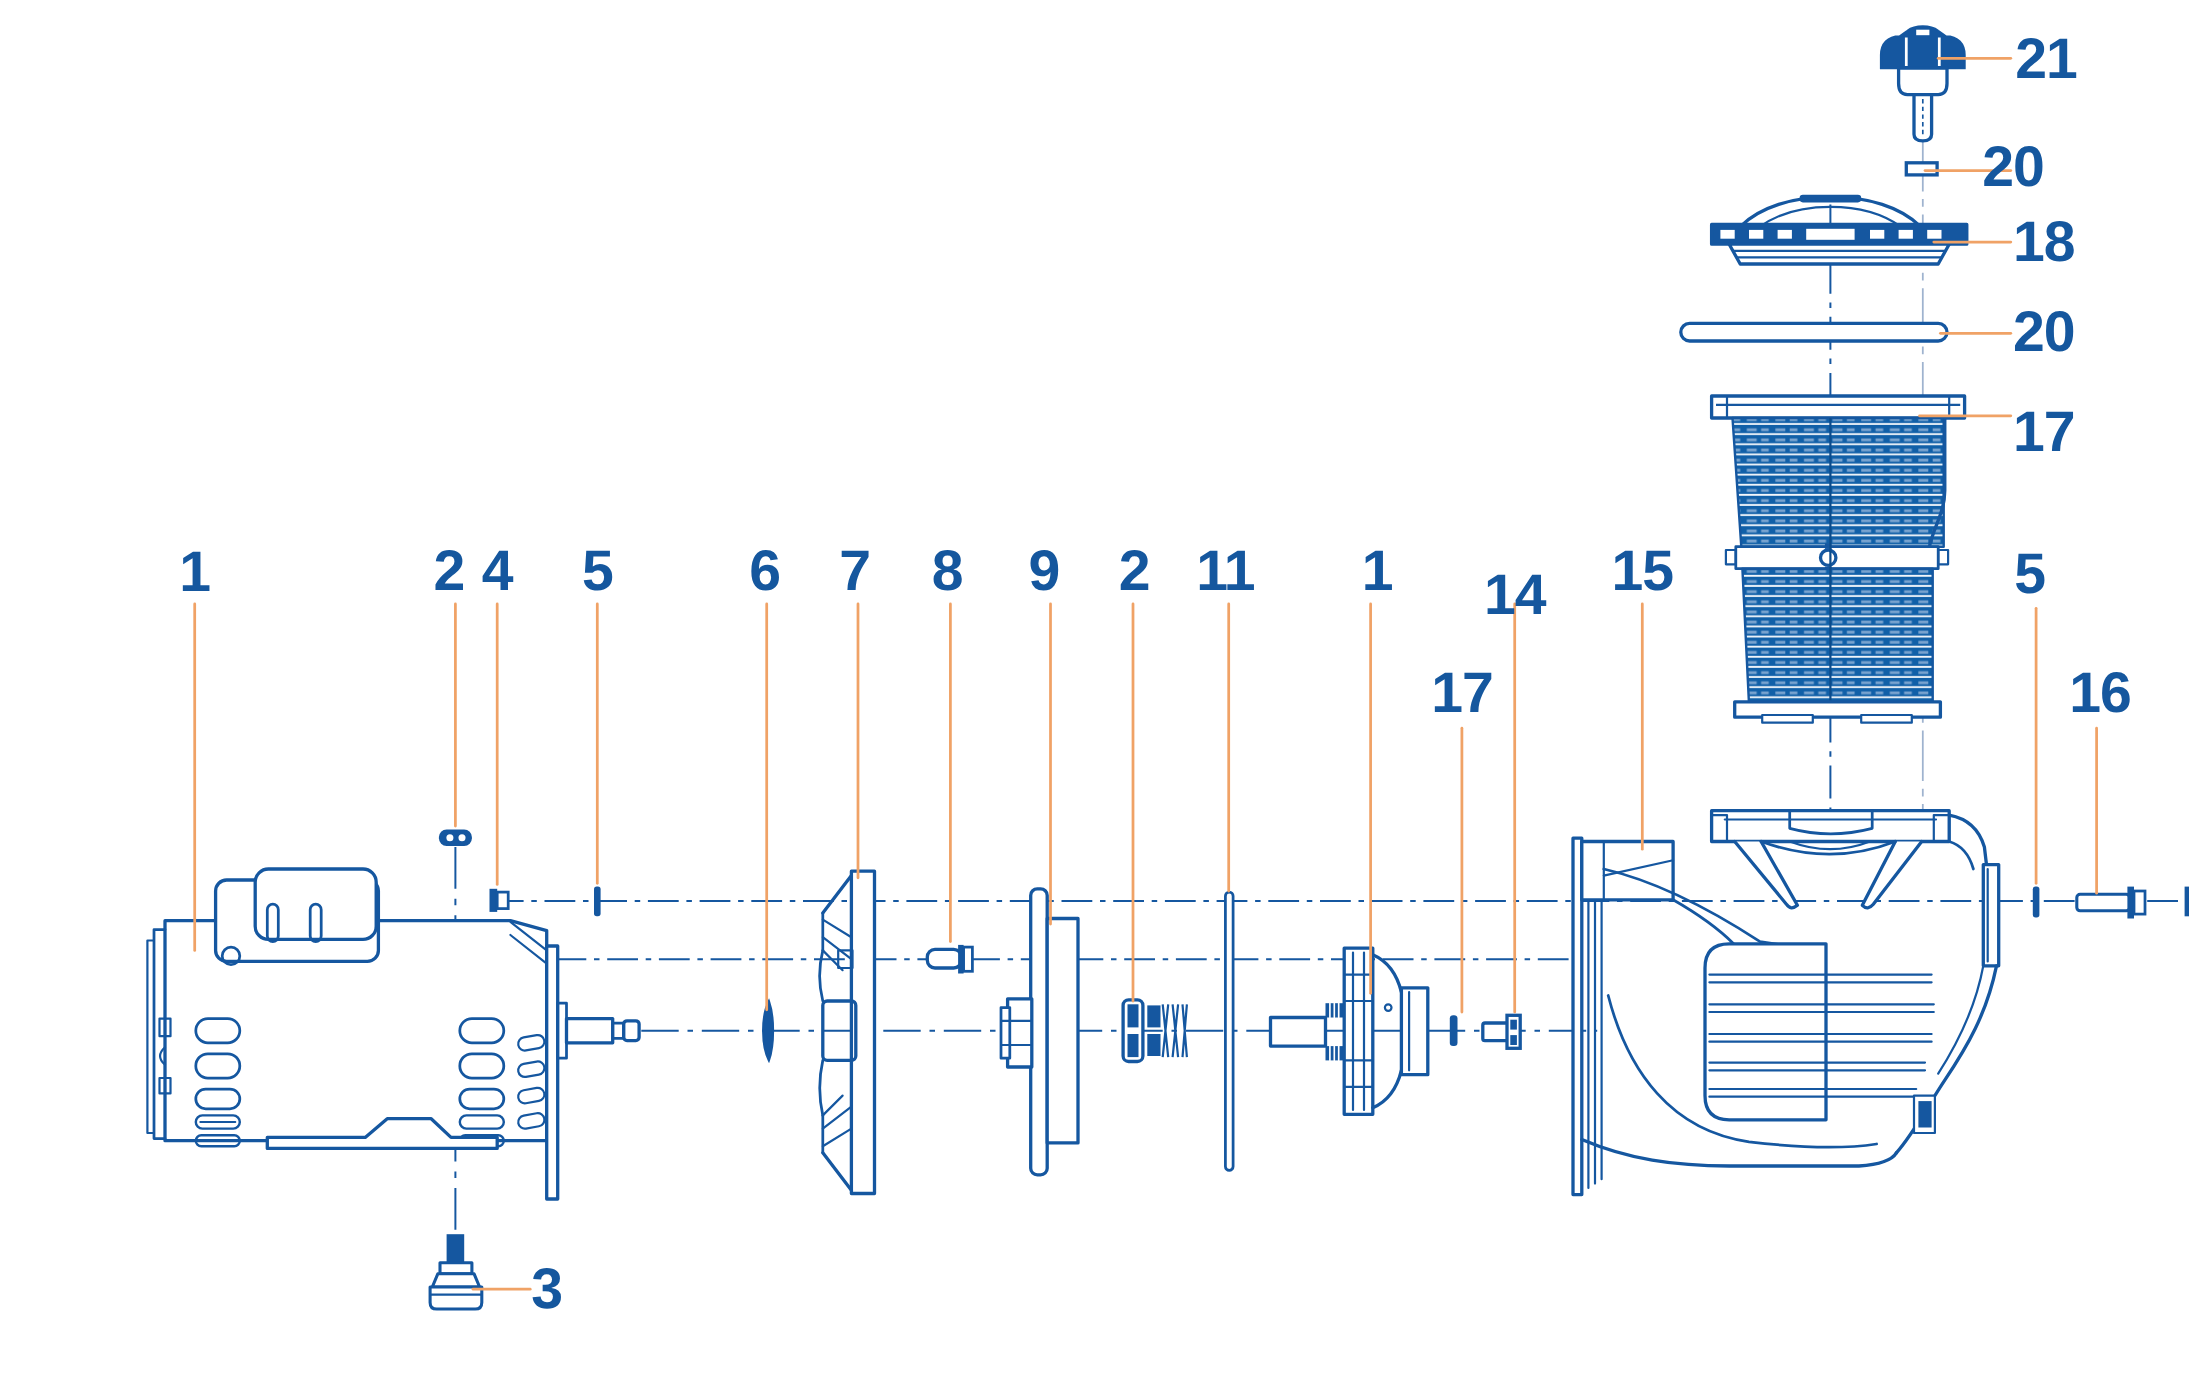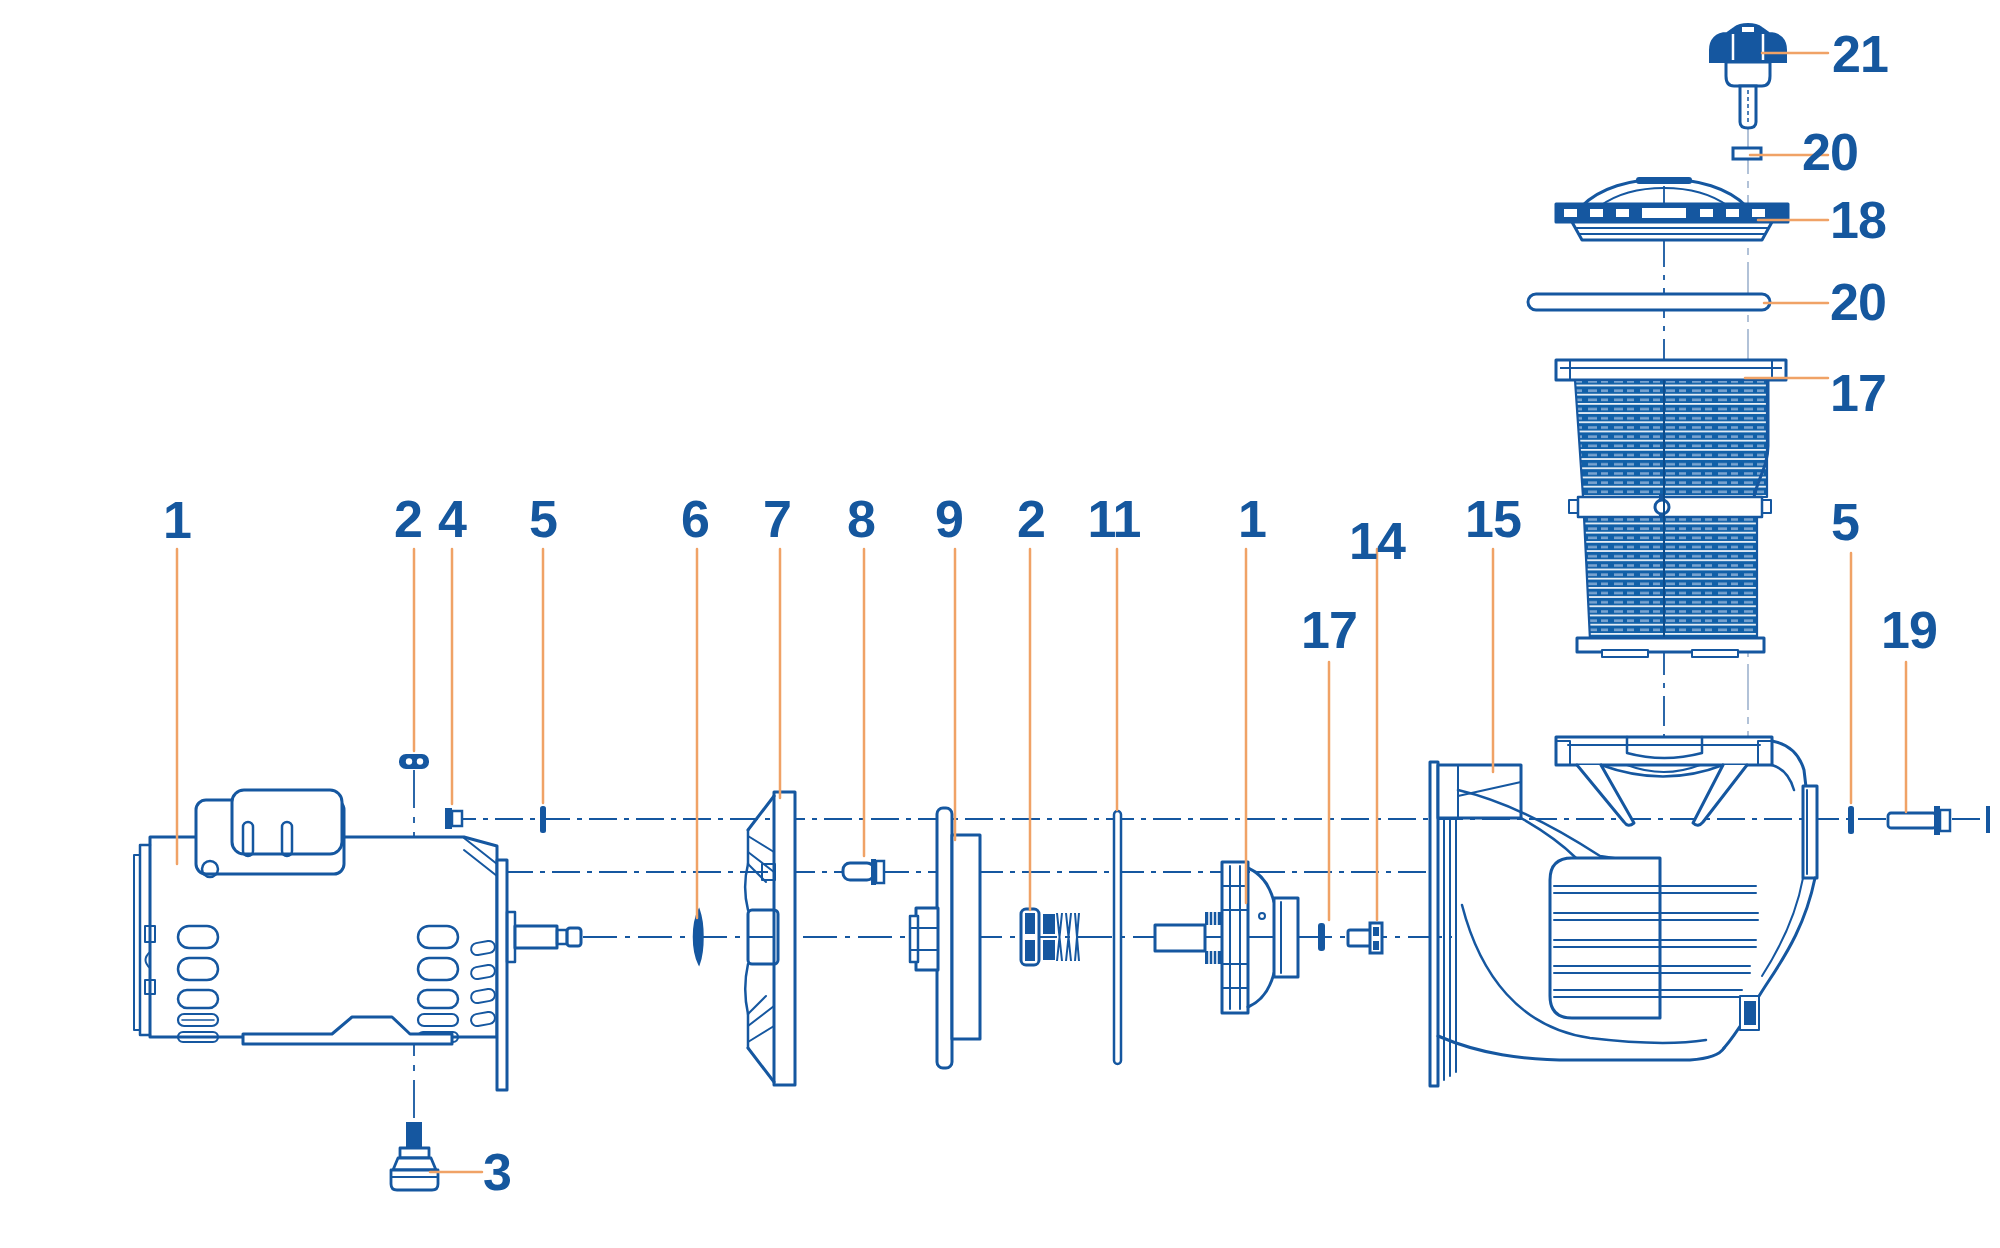--- a/index.html
+++ b/index.html
@@ -298,19 +298,19 @@
   <div class="callout" style="left:777px;top:519px">7</div>
   <div class="callout" style="left:861px;top:519px">8</div>
   <div class="callout" style="left:949px;top:519px">9</div>
   <div class="callout" style="left:1031px;top:519px">2</div>
   <div class="callout" style="left:1114px;top:519px">11</div>
   <div class="callout" style="left:1252px;top:519px">1</div>
   <div class="callout" style="left:1329px;top:630px">17</div>
   <div class="callout" style="left:1377px;top:541px">14</div>
   <div class="callout" style="left:1493px;top:519px">15</div>
   <div class="callout" style="left:1845px;top:522px">5</div>
-  <div class="callout" style="left:1909px;top:630px">19</div>
+  <div class="callout" style="left:1909px;top:630px">16</div>
   <div class="callout" style="left:1858px;top:393px">17</div>
   <div class="callout" style="left:1858px;top:302px">20</div>
   <div class="callout" style="left:1858px;top:220px">18</div>
   <div class="callout" style="left:1830px;top:152px">20</div>
   <div class="callout" style="left:1860px;top:54px">21</div>
 </div>
 
 </body></html>

